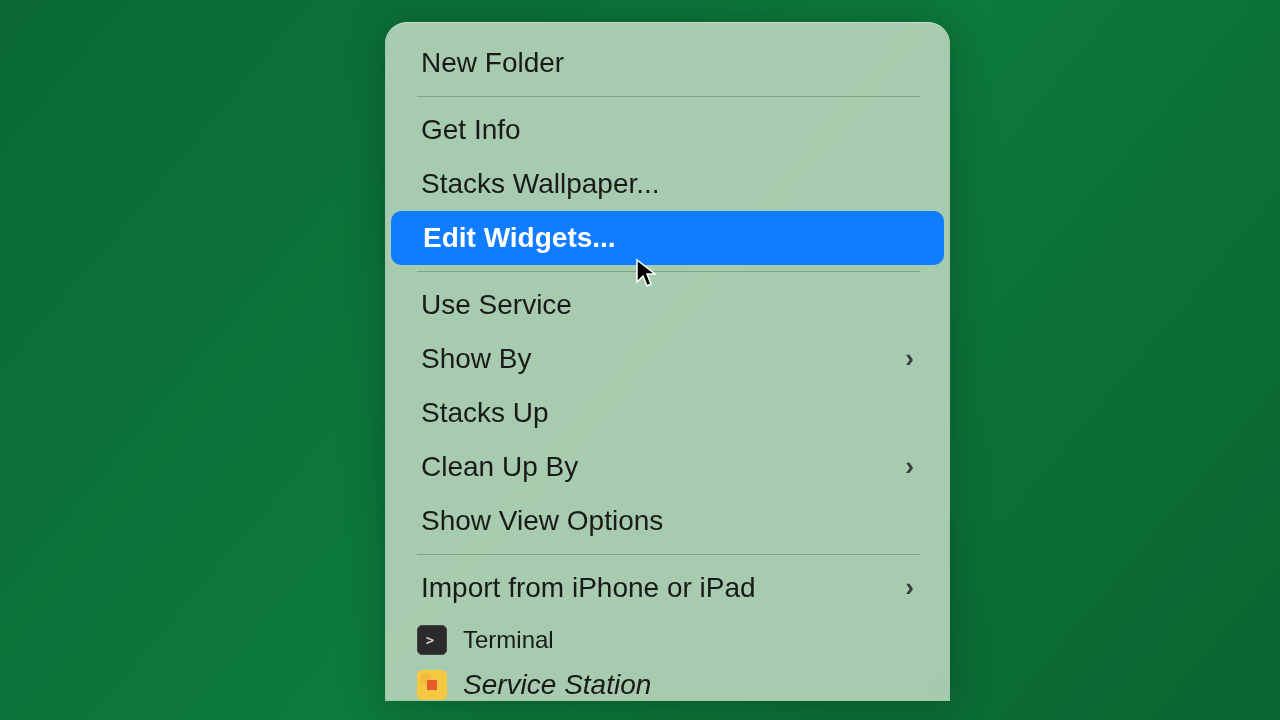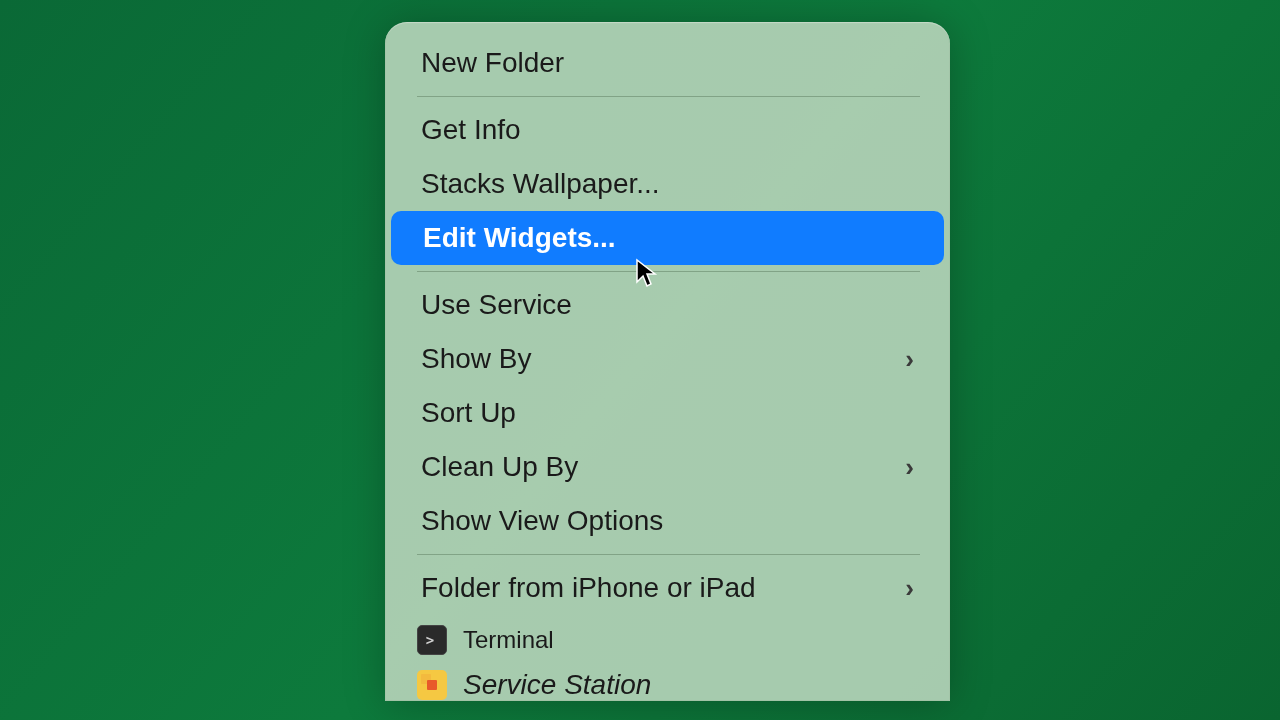--- a/index.html
+++ b/index.html
@@ -23,21 +23,20 @@
       background: rgba(180, 210, 184, 0.92);
       border-radius: 22px 22px 0 0;
       box-shadow: 0 2px 40px rgba(0,0,0,0.25),
                   inset 0 1px 1px rgba(255,255,255,0.4),
                   inset 0 0 0 1px rgba(150,180,150,0.3);
       padding-top: 14px;
       overflow: hidden;
     }
     .menu-item {
       display: flex;
-      align-items: center;
       justify-content: space-between;
       padding: 11px 30px 11px 32px;
       font-size: 28px;
       font-weight: 400;
       color: #1a1a1a;
       cursor: default;
       margin: 0 4px;
       border-radius: 8px;
     }
     .menu-item.selected {
@@ -145,36 +144,36 @@
   <div class="menu-item">
     <span class="menu-item-label">Use Service</span>
   </div>
 
   <div class="menu-item">
     <span class="menu-item-label">Show By</span>
     <span class="chevron">›</span>
   </div>
 
   <div class="menu-item">
-    <span class="menu-item-label">Sort Up</span>
+    <span class="menu-item-label">Stacks Up</span>
   </div>
 
   <div class="menu-item">
     <span class="menu-item-label">Clean Up By</span>
     <span class="chevron">›</span>
   </div>
 
   <div class="menu-item">
     <span class="menu-item-label">Show View Options</span>
   </div>
 
   <div class="menu-divider"></div>
 
   <div class="menu-item">
-    <span class="menu-item-label">Folder from iPhone or iPad</span>
+    <span class="menu-item-label">Import from iPhone or iPad</span>
     <span class="chevron">›</span>
   </div>
 
   <div class="menu-item-with-icon">
     <span class="app-icon terminal-icon"></span>
     <span class="menu-item-label">Terminal</span>
   </div>
 
   <div class="truncated-row">
     <span class="app-icon station-icon"></span>

